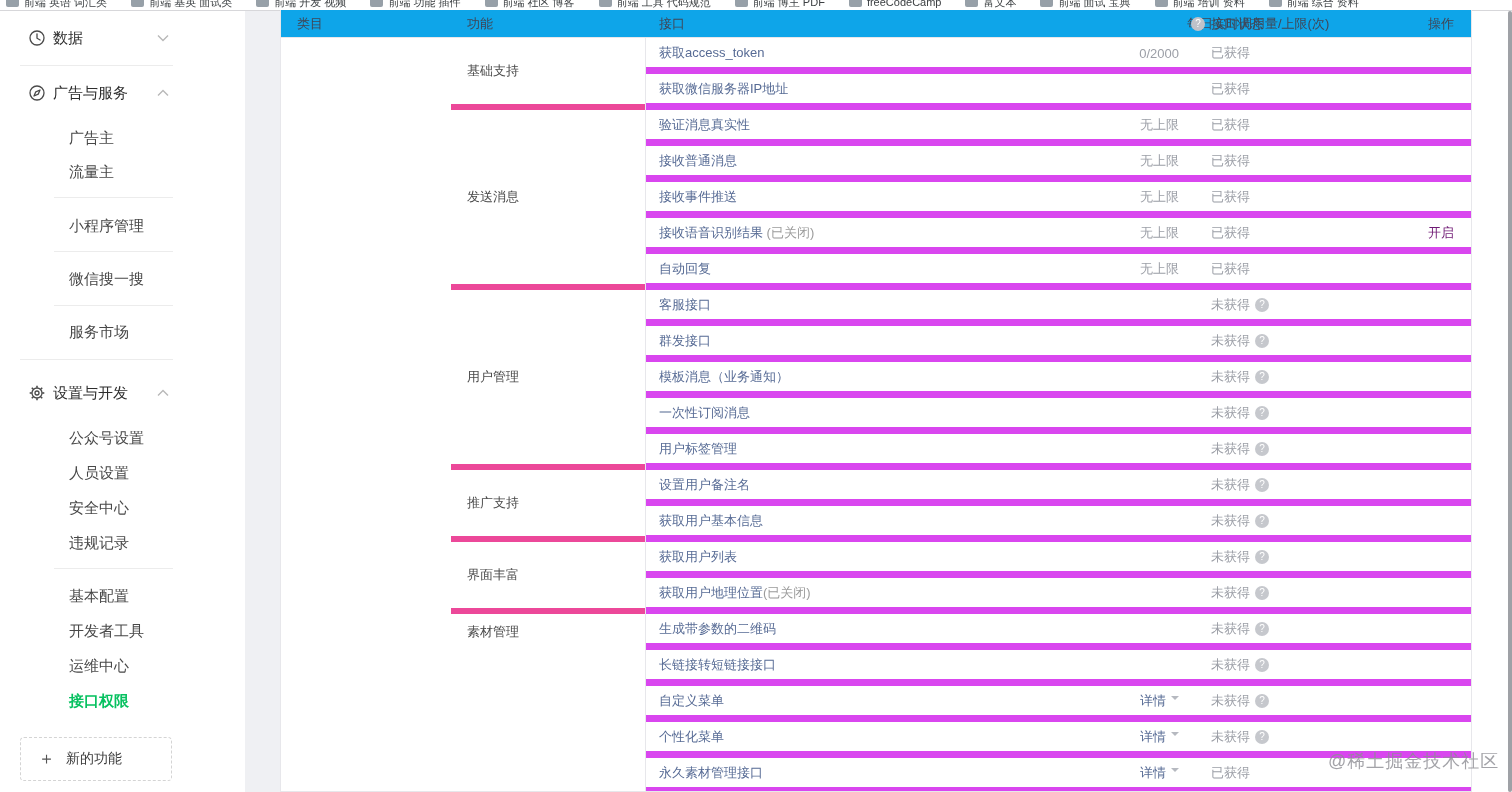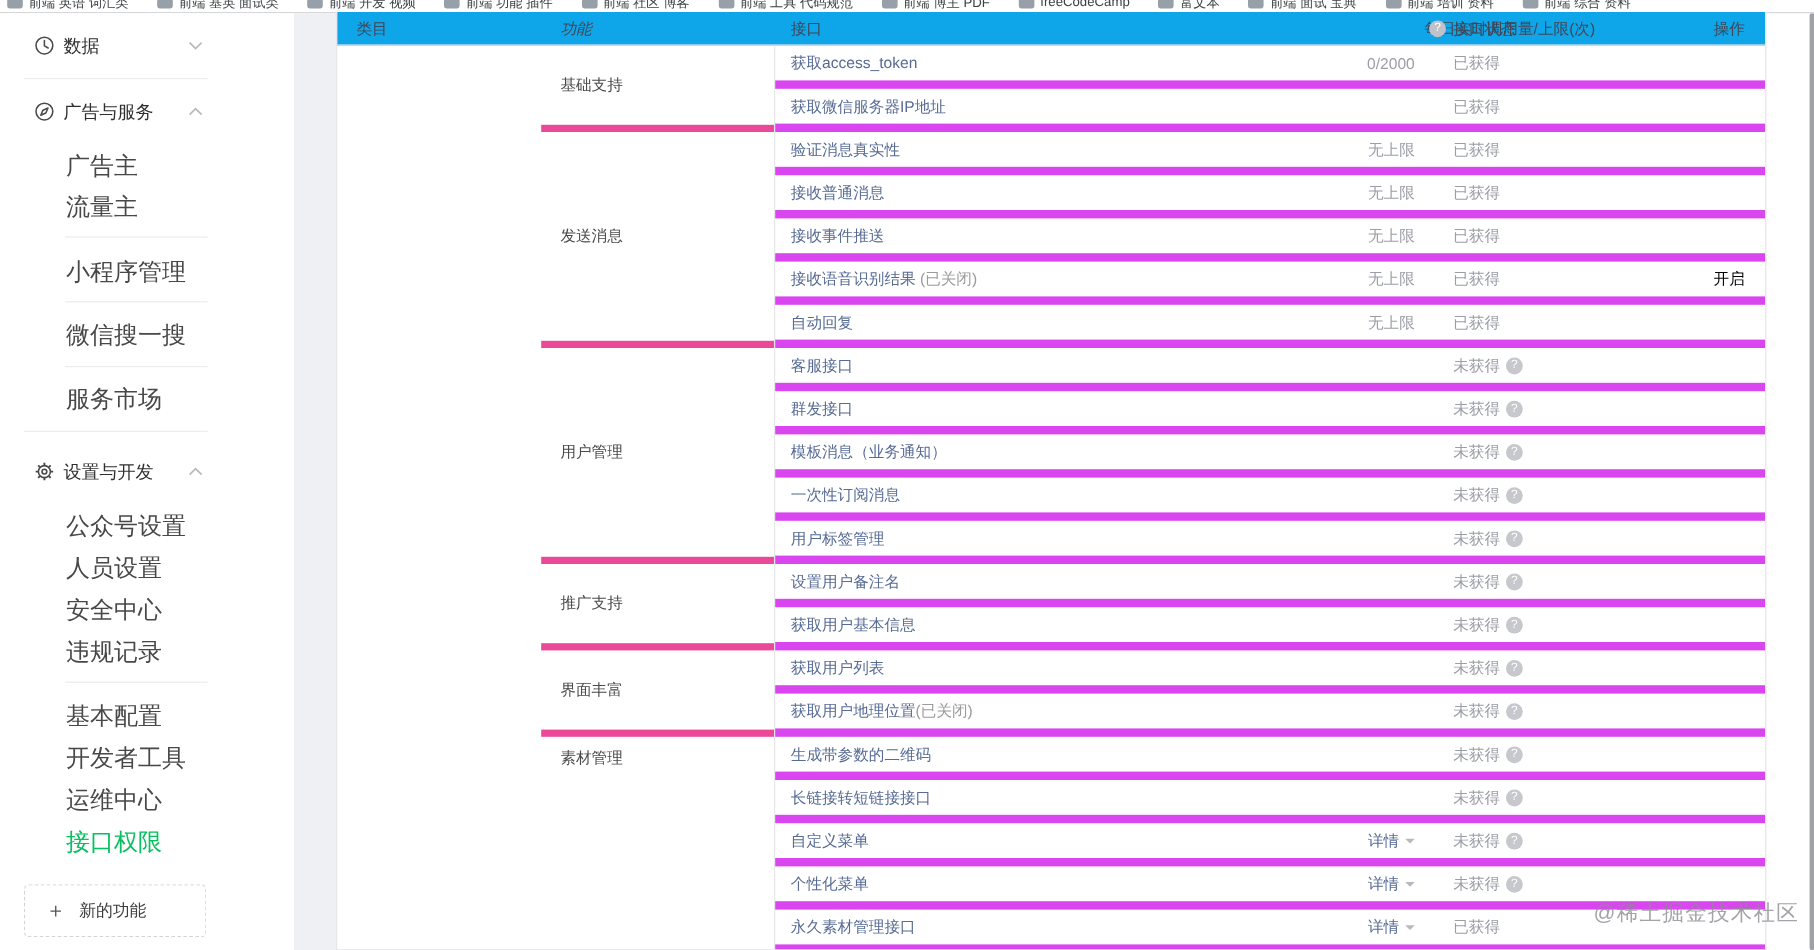--- a/index.html
+++ b/index.html
@@ -19,61 +19,61 @@
 
   
   #sidebar { position:absolute; left:0; top:11px; width:245px; height:781px; background:#fff; }
   #side-gap { position:absolute; left:245px; top:11px; width:35px; height:781px; background:#eff0f3; }
   .side-section { position:absolute; left:0; width:245px; height:24px; display:flex; align-items:center;
     font-size:15px; color:#2e2e2e; cursor:pointer; }
   .side-section .s-icon { margin-left:28px; width:18px; height:18px; flex:none; display:flex; }
   .side-section .s-label { margin-left:7px; }
   .side-section .s-chevron { margin-left:auto; margin-right:76px; display:flex; }
   .side-item { position:absolute; left:0; width:245px; height:22px; display:flex; align-items:center;
-    padding-left:55px; font-size:20px; color:#484848; cursor:pointer; }
-  .side-item.active { color:#07c160; }
+    padding-left:69px; font-size:15px; color:#484848; cursor:pointer; }
+  .side-item.active { color:#07c160;font-weight:bold; }
   .sdiv { position:absolute; left:20px; width:153px; height:1px; background:#ececec; }
   .sdiv.indent { left:54px; width:119px; }
   #new-feature-box { position:absolute; left:20px; top:726px; width:152px; height:44px;
     border:1px dashed #d4d4d4; border-radius:4px; display:flex; align-items:center;
     padding-left:17px; gap:11px; font-size:14px; color:#3d3d3d; cursor:pointer; background:#fff; }
   #new-feature-box .plus { font-size:17px; color:#555; line-height:1; margin-top:-2px; }
 
   
   #api-table { position:absolute; left:280px; top:10px; width:1192px; height:782px;
     background:#fff; border:1px solid #e7e7eb; border-top:none; overflow:hidden; font-size:13px; }
   #thead { position:absolute; left:0; top:0; right:0; height:28px; background:#0ea5e9;
     border-bottom:1px solid #e7e7eb; color:#404656; }
   #thead span { position:absolute; top:50%; transform:translateY(-50%); white-space:nowrap; }
   .h-cat   { left:16px; }
-  .h-func  { left:186px;font-style:italic; }
+  .h-func  { left:186px; }
   .h-api   { left:378px; }
   .h-usage { right:284px; display:flex; align-items:center; }
   .h-status{ left:930px; }
   .h-op    { right:17px; }
 
   .col-cat  { position:absolute; left:0;   top:28px; width:170px; bottom:0; border-right:1px solid #e7e7eb; }
   .col-func { position:absolute; left:170px;top:28px; width:195px; bottom:0; border-right:1px solid #e7e7eb; }
   .col-main { position:absolute; left:365px;top:28px; right:0; bottom:0; }
 
   .cat-label { position:absolute; left:16px; top:388px; color:#4a4a4a; }
   .func-cell { width:100%; border-bottom:6px solid #ec4899; display:flex; align-items:center;
     padding-left:16px; color:#4a4a4a; }
   .func-cell:last-child { border-bottom:none; }
 
   .trow { position:relative; height:36px; border-bottom:7px solid #d946ef; }
   .trow > span { position:absolute; top:50%; transform:translateY(-50%); white-space:nowrap; }
   .api-link { left:13px; color:#576b95; cursor:pointer; }
   .api-suffix { color:#9b9b9b; }
   .usage  { right:292px; color:#9b9ea6; }
-  .detail-dd { right:292px; color:#576b95; cursor:pointer; display:flex; align-items:center;margin-left:29px; }
+  .detail-dd { right:292px; color:#576b95; cursor:pointer; display:flex; align-items:flex-start;margin-left:29px; }
   .caret-down { width:0; height:0; border:4px solid transparent; border-top-color:#b6b9c0;
     margin-left:5px; margin-top:4px; }
   .status { left:565px; color:#9b9ea6; display:flex; align-items:center; }
-  .action-link { right:17px; color:#000000; cursor:pointer; }
+  .action-link { right:17px; color:#701a75; cursor:pointer; }
 
   .help-ic { display:inline-flex; width:14px; height:14px; border-radius:50%; background:#c6c8cd;
     color:#fff; font-size:10px; align-items:center; justify-content:center; margin-left:5px;
     flex:none; cursor:pointer; }
   .help-ic.dark { background:#bfc2c9; margin-left:4px; }
 
   
   #watermark { position:absolute; left:1328px; top:749px; font-size:18px; letter-spacing:1px;
     color:rgba(140,140,146,0.8); white-space:nowrap; }
   #scrollbar-thumb { position:absolute; left:1508px; top:11px; width:4px; height:781px;

